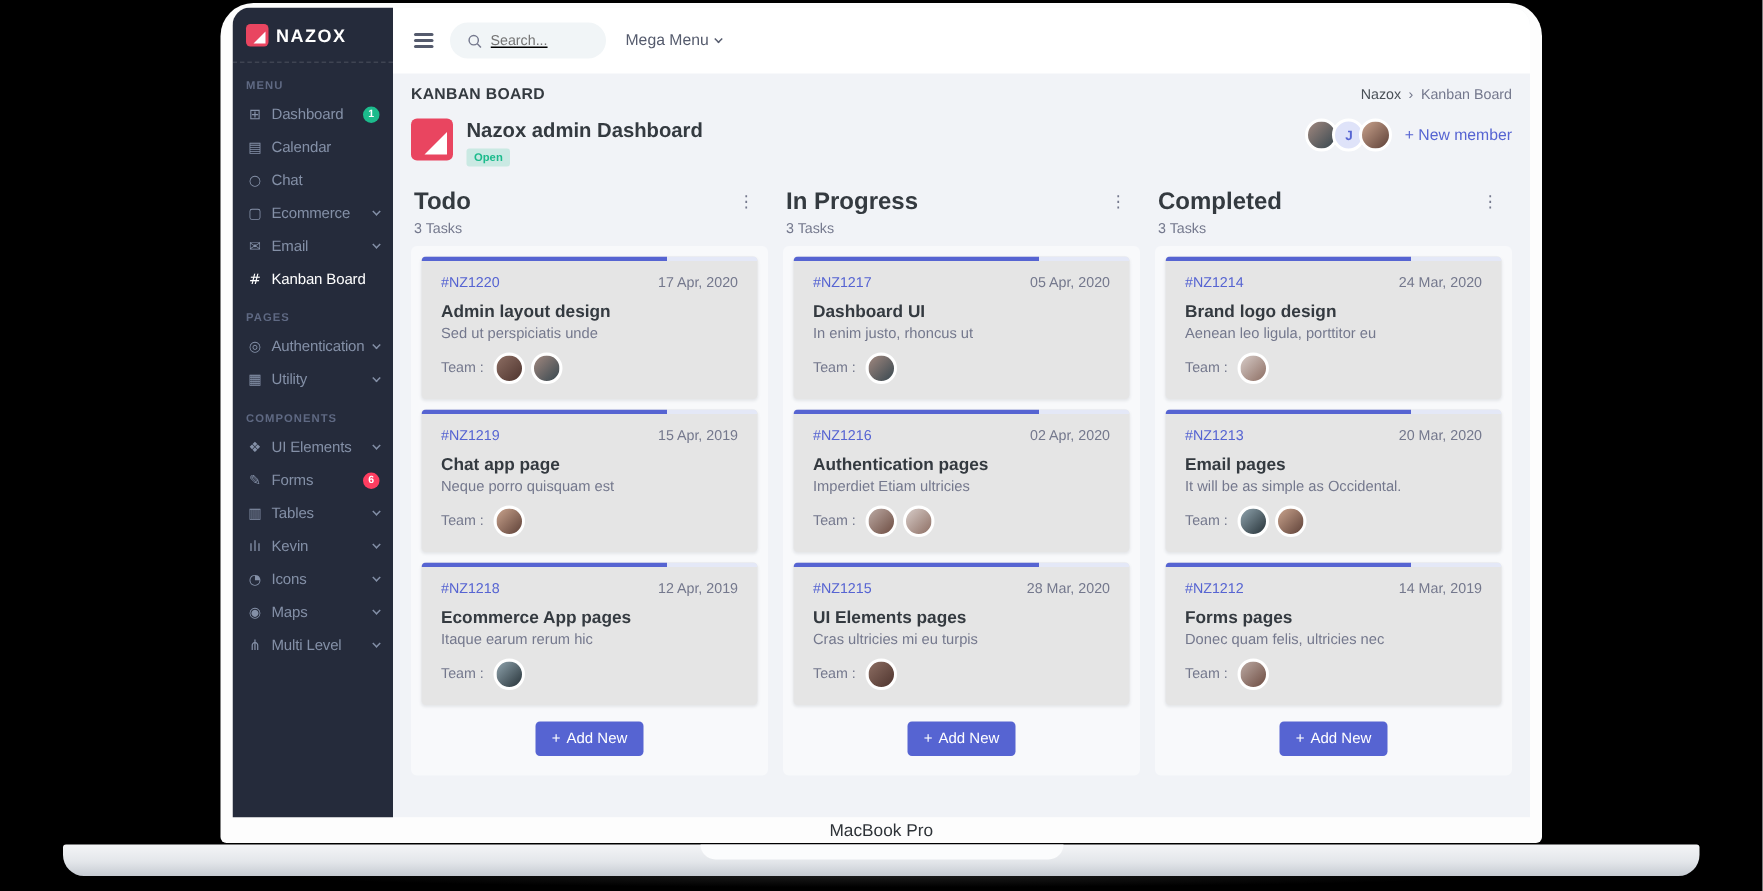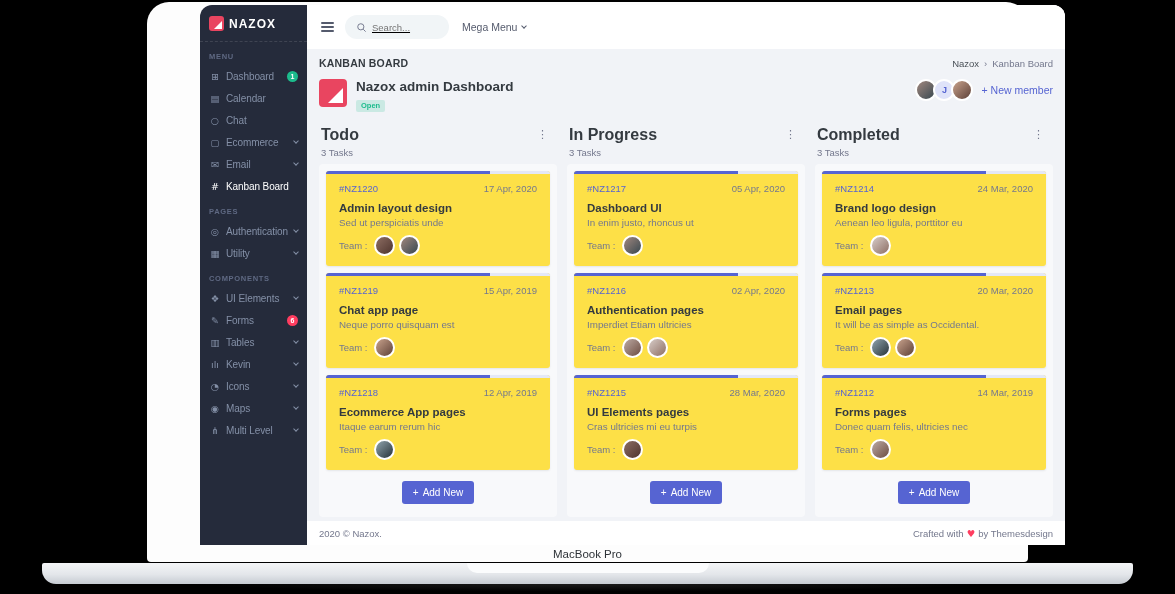--- a/index.html
+++ b/index.html
@@ -13,21 +13,21 @@
                font-size:11.5px; color:#2e3338; }
   .base { position:absolute; left:42px; top:563px; width:1091px; height:21px;
           background:linear-gradient(180deg,#f4f5f7 0%,#e3e6ea 55%,#c6cbd2 100%);
           border-radius:2px 2px 14px 14px; }
   .base-notch { position:absolute; left:50%; top:0; transform:translateX(-50%);
                 width:242px; height:10px; background:#fbfcfd; border-radius:0 0 10px 10px; }
   .base-shadow { position:absolute; left:60px; top:584px; width:1055px; height:10px;
                  background:radial-gradient(ellipse 50% 100% at 50% 0, rgba(30,30,30,.9), rgba(0,0,0,0) 75%); }
 
   .screen { position:absolute; left:8px; top:3px; width:865px; height:540px;
-            background:#fff; border-radius:12px 12px 0 0; overflow:hidden; display:flex;margin-left:45px; }
+            background:#fff; border-radius:12px 12px 0 0; overflow:hidden; display:flex; }
 
   
   .sidebar { width:107px; flex:none; background:#252b3b; display:flex; flex-direction:column; }
   .logo-row { display:flex; align-items:center; gap:5px; padding:11px 9px 10px;
               border-bottom:1px dashed rgba(255,255,255,.12); }
   .logo-mark { width:15px; height:15px; border-radius:3px; background:#e94560;
                position:relative; overflow:hidden; flex:none; }
   .logo-mark::after { content:""; position:absolute; right:2px; bottom:2px; width:0; height:0;
                border-left:8px solid transparent; border-bottom:8px solid #fff; }
   .logo-text { color:#fff; font-weight:700; font-size:12px; letter-spacing:1px; }
@@ -103,21 +103,21 @@
   .columns { display:flex; gap:10px; margin-top:12px; }
   .kcol { flex:1; min-width:0; display:flex; flex-direction:column; }
   .kcol-head { display:flex; justify-content:space-between; align-items:flex-start;
                padding:2px 4px 6px 2px; }
   .kcol-name { font-size:16px; font-weight:700; color:#343a40; }
   .kcol-count { font-size:9.5px; color:#74788d; margin-top:3px; }
   .kdots { font-family:"DejaVu Sans", sans-serif; color:#74788d; font-size:11px;
            padding:2px 5px; cursor:pointer; }
   .kcol-body { background:#f8f9fb; border-radius:4px; padding:7px 7px 9px; }
 
-  .kcard { background:#fde047; border-radius:3px; overflow:hidden; margin-bottom:7px;
+  .kcard { background:#e5e5e5; border-radius:3px; overflow:hidden; margin-bottom:7px;
            box-shadow:0 1px 2px rgba(56,65,74,.10); cursor:pointer; }
   .kcard-bar { height:3px; background:linear-gradient(90deg,#5664d2 0 73%, #e4e8f7 73%); }
   .kcard-body { padding:9px 13px 10px; }
   .kcard-headrow { display:flex; justify-content:space-between; font-size:9.5px; }
   .kcard-id { color:#5664d2; }
   .kcard-date { color:#74788d; }
   .kcard-title { font-size:11.5px; font-weight:700; color:#343a40; margin:8px 0 3px; }
   .kcard-desc { font-size:9.8px; color:#74788d; }
   .kcard-team { display:flex; align-items:center; gap:6px; margin-top:7px;
                 font-size:9.5px; color:#74788d; }
@@ -472,28 +472,20 @@
               </div>
               <button class="add-new">
                 <span>+</span>
                 <span>Add New</span>
               </button>
             </div>
           </div>
         </div>
       </div>
 
-      <div class="footer">
-        <span>2020 © Nazox.</span>
-        <span class="credit">
-          <span>Crafted with</span>
-          <span class="heart">♥</span>
-          <span>by Themesdesign</span>
-        </span>
-      </div>
     </div>
   </div>
 
   <div class="mbp-label">MacBook Pro</div>
 </div>
 
 <div class="base">
   <div class="base-notch"></div>
 </div>
 <div class="base-shadow"></div>

